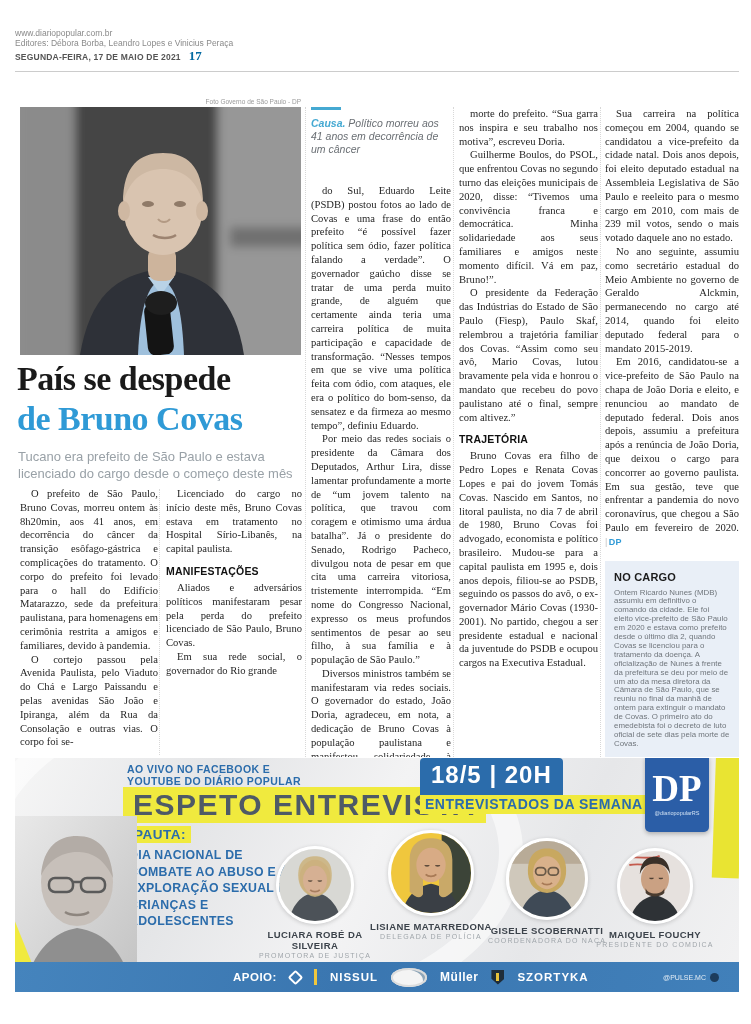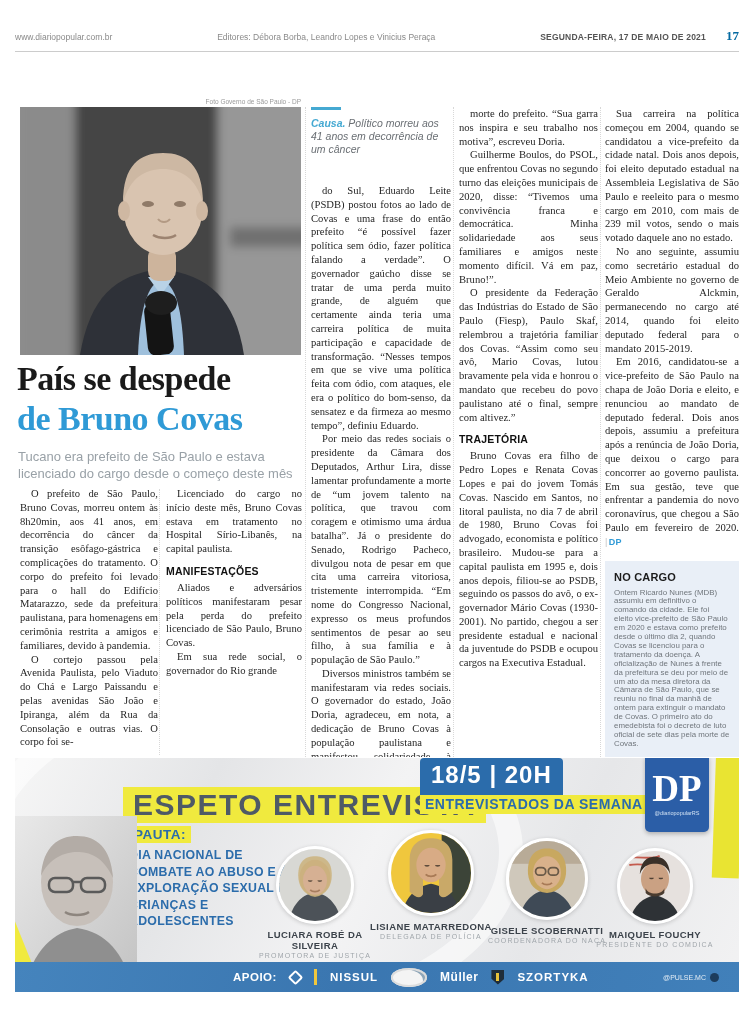--- a/index.html
+++ b/index.html
@@ -4,22 +4,22 @@
 <style>
   * { margin:0; padding:0; box-sizing:border-box; }
   html,body { background:#f2f2f2; }
   .page { position:relative; width:751px; height:1024px; background:#ffffff; margin:0 auto;
           font-family:"Liberation Serif", serif; overflow:hidden; }
 
   
   .header { position:absolute; left:15px; right:12px; top:28px; display:flex;
             justify-content:space-between; align-items:baseline;
             border-bottom:1px solid #cccccc; padding-bottom:7px;
-            font-family:"Liberation Sans", sans-serif; font-size:8.5px; color:#8a8a8a; }
-  .header-right { display:flex; align-items:baseline; gap:20px; }
+            font-family:"Liberation Sans", sans-serif; font-size:8.5px; color:#8a8a8a;flex-direction:column; }
+  .header-right { display:flex; align-items:baseline; gap:8px; }
   .header-date { font-weight:bold; color:#555; letter-spacing:0.2px; }
   .page-num { font-family:"Liberation Serif", serif; font-weight:bold; font-size:13px; color:#0369a1; }
 
   
   .section-title { position:absolute; top:56px; left:0; width:100%; text-align:center;
                    font-family:"Liberation Serif", serif; font-size:25px; color:#45a9d2;
                    letter-spacing:9px; padding-left:9px; }
 
   
   .photo-credit { position:absolute; left:20px; top:98px; width:281px; text-align:right;
@@ -246,20 +246,24 @@
         <ellipse cx="62" cy="66" rx="36" ry="44" fill="#c7c0ba"></ellipse>
         <path d="M26 60 C28 30 44 20 62 20 C82 20 96 32 98 62 C88 40 74 36 62 36 C50 36 34 42 26 60 Z" fill="#b3aca6"></path>
         <rect x="34" y="62" width="24" height="14" rx="6" fill="none" stroke="#5a5a5a" stroke-width="2.5"></rect>
         <rect x="66" y="62" width="24" height="14" rx="6" fill="none" stroke="#5a5a5a" stroke-width="2.5"></rect>
         <line x1="58" y1="66" x2="66" y2="66" stroke="#5a5a5a" stroke-width="2.5"></line>
         <path d="M50 96 C56 100 68 100 74 96" stroke="#8d857e" stroke-width="2.5" fill="none"></path>
       </svg>
     </div>
     <div class="yellow-tri"></div>
 
+    <div class="live">
+      <div>AO VIVO NO FACEBOOK E</div>
+      <div>YOUTUBE DO DIÁRIO POPULAR</div>
+    </div>
 
     <div class="title-strip">ESPETO ENTREVISTA</div>
     <div class="datetime">18/5 | 20H</div>
     <div class="subtitle-strip">ENTREVISTADOS DA SEMANA</div>
 
     <div class="pauta">
       <div class="pauta-label">PAUTA:</div>
       <div class="pauta-lines">DIA NACIONAL DE COMBATE AO ABUSO E À EXPLORAÇÃO SEXUAL DE CRIANÇAS E ADOLESCENTES</div>
     </div>
 

